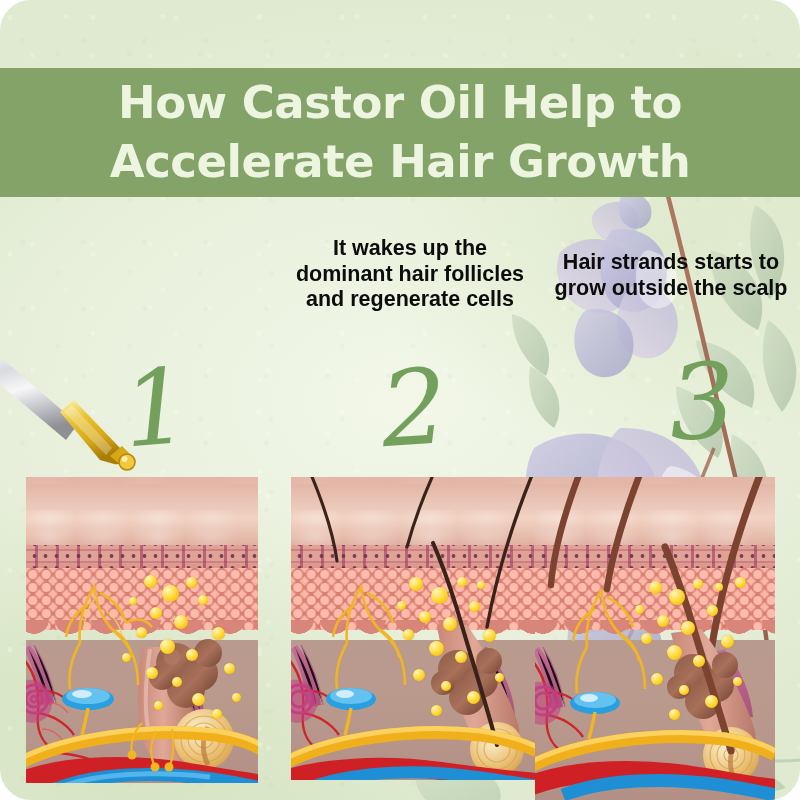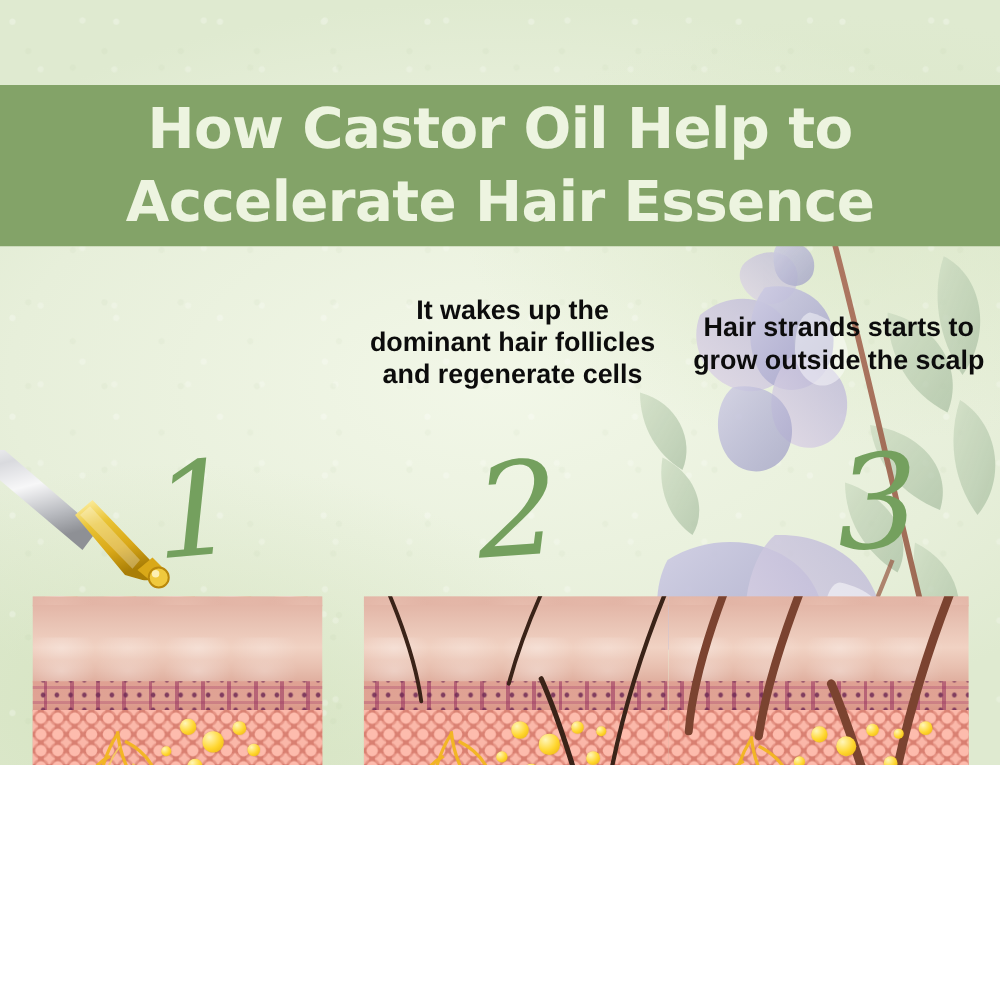--- a/index.html
+++ b/index.html
@@ -1,21 +1,22 @@
 <!DOCTYPE html>
 <html><head>
 <meta charset="utf-8">
 <style>
   html,body{margin:0;padding:0;}
   body{width:800px;height:800px;overflow:hidden;font-family:"Liberation Sans",sans-serif;}
-  #stage{position:relative;width:800px;height:612px;overflow:hidden;
+  #stage{position:relative;width:800px;height:800px;overflow:hidden;
     background:
       radial-gradient(ellipse 60% 45% at 18% 92%, rgba(205,222,180,.55), rgba(205,222,180,0) 70%),
       radial-gradient(ellipse 55% 40% at 85% 30%, rgba(214,228,192,.5), rgba(214,228,192,0) 70%),
       radial-gradient(ellipse 70% 50% at 50% 50%, #f2f7e8, #e7efda 70%, #dfead0 100%);
+    border-radius: 31px;
   }
   
   #noise{position:absolute;inset:0;opacity:.30;pointer-events:none;
     background-image:
       radial-gradient(circle at 12% 22%, rgba(255,255,255,.9) 0 2px, transparent 3px),
       radial-gradient(circle at 37% 61%, rgba(170,190,150,.28) 0 2px, transparent 3px),
       radial-gradient(circle at 68% 18%, rgba(255,255,255,.8) 0 2px, transparent 3px),
       radial-gradient(circle at 82% 74%, rgba(170,190,150,.25) 0 2px, transparent 3px),
       radial-gradient(circle at 55% 88%, rgba(255,255,255,.7) 0 2px, transparent 3px);
     background-size:83px 79px,61px 67px,97px 91px,71px 73px,59px 63px;}
@@ -192,21 +193,21 @@
     <path d="M188 58 C240 42 300 52 322 76 C280 92 220 84 188 58Z" fill="url(#lf2)"></path>
     <path d="M330 78 C380 64 436 76 456 98 C414 112 358 104 330 78Z" fill="url(#lf2)"></path>
     <path d="M250 10 C296 2 334 24 330 50 C300 58 258 40 250 10Z" fill="url(#pet3)"></path>
     <path d="M370 18 C420 12 452 38 444 62 C410 68 374 46 370 18Z" fill="url(#pet3)"></path>
     <path d="M92 74 C140 66 176 88 170 110 L96 110 C84 98 82 82 92 74Z" fill="url(#lf2)" opacity=".8"></path>
   </svg>
 
   <div id="band">
     <div class="ttl">
       <div>How Castor Oil Help to</div>
-      <div>Accelerate Hair Essence</div>
+      <div>Accelerate Hair Growth</div>
     </div>
   </div>
 
   <div class="cap" id="cap3">Hair strands starts to grow outside the scalp</div>
   <div class="cap" id="cap2">It wakes up the dominant hair follicles and regenerate cells</div>
 
   <div class="num" id="num1">1</div>
   <div class="num" id="num2">2</div>
   <div class="num" id="num3">3</div>
 

